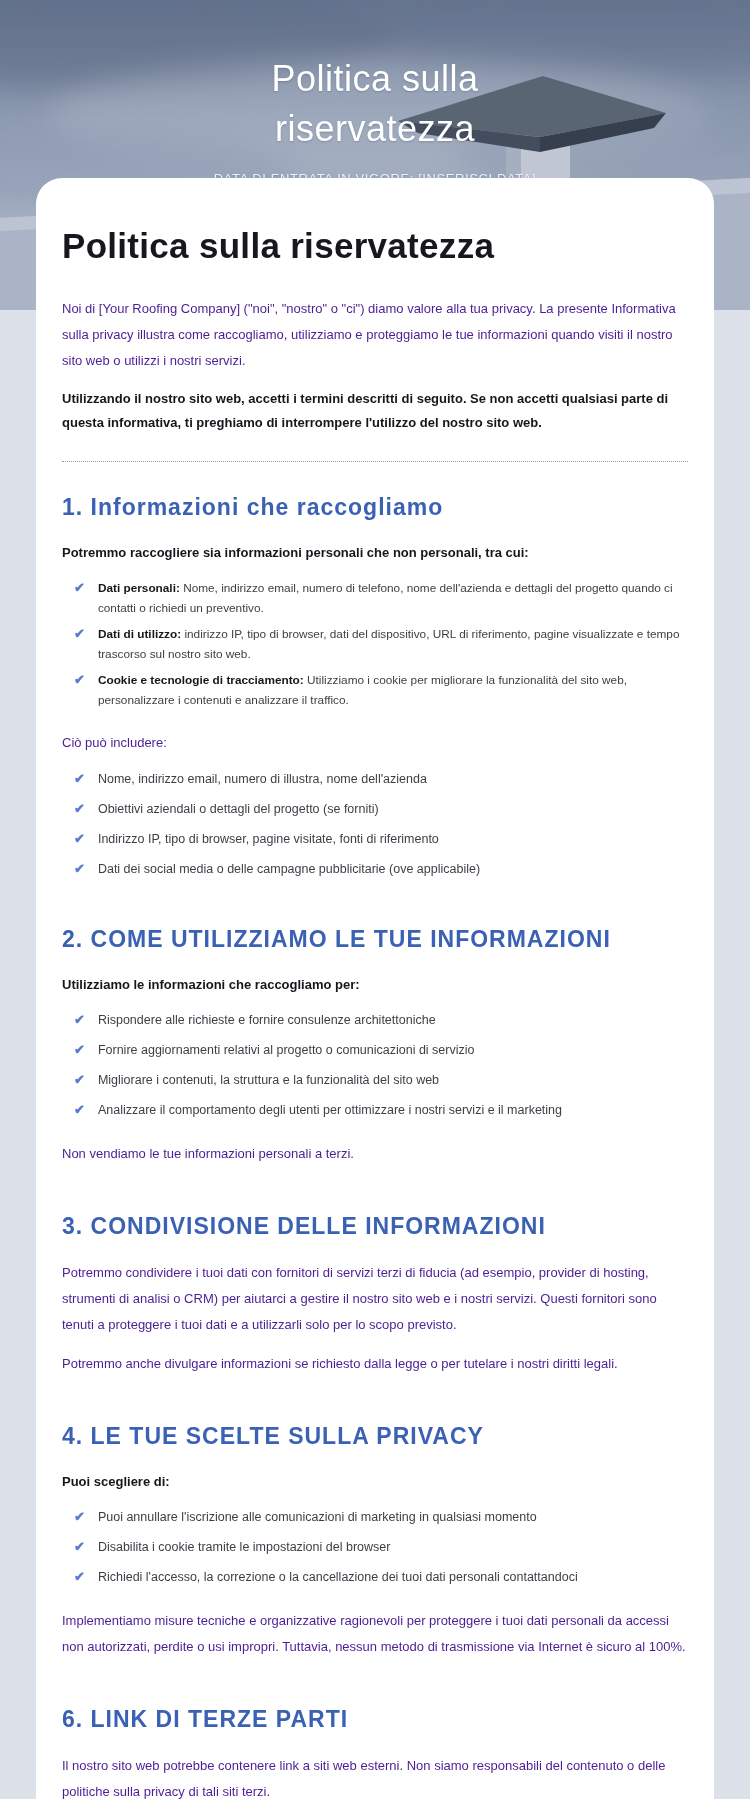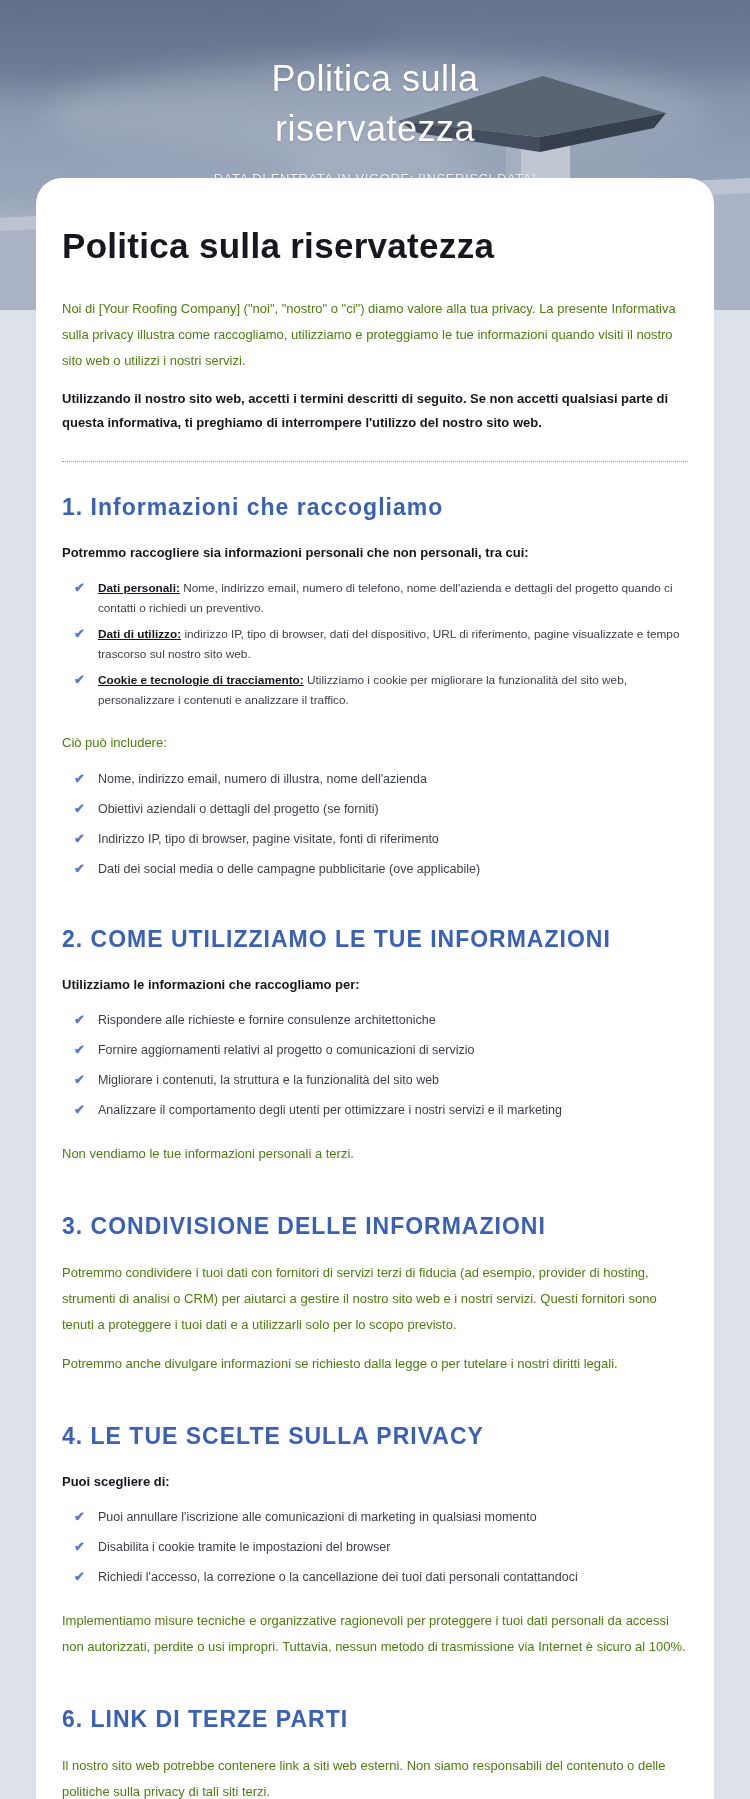--- a/index.html
+++ b/index.html
@@ -30,37 +30,37 @@
     position:relative;z-index:3;
     width:678px;min-height:1584px;box-sizing:border-box;
     margin:-132px auto 37px;
     background:#ffffff;border-radius:26px;
     padding:26px 26px 46px;
   }
   .doc-title{
     margin:22px 0 30px;
     font-size:35px;font-weight:700;color:#16181d;letter-spacing:.3px;
   }
-  .body-p{font-size:13px;line-height:26px;color:#4d7c0f;margin:0 0 13px;}
+  .body-p{font-size:13px;line-height:26px;color:#4c1d95;margin:0 0 13px;}
   .lead{font-size:13px;line-height:24px;color:#15171c;font-weight:700;margin:0 0 13px;}
   .dotted{border:none;border-top:1px dotted #8f9cba;margin:26px 0 4px;height:0;}
 
   .sec-heading{
     margin:46px 0 20px;
     font-size:23px;font-weight:700;color:#3a61b4;letter-spacing:1px;
   }
   .policy-section:first-child .sec-heading{margin-top:32px;}
 
   .checklist{list-style:none;margin:4px 0 20px;padding:0;}
   .checklist li{
     display:flex;align-items:flex-start;gap:13px;
     margin:9px 0;font-size:12.5px;line-height:21px;color:#3c3f46;
   }
   .checklist.small li{font-size:11.8px;line-height:20px;margin:6px 0;}
-  .checklist li strong{color:#15171c;font-weight:700;text-decoration:underline;}
+  .checklist li strong{color:#15171c;font-weight:700;}
   .check{
     flex:0 0 auto;padding-left:12px;
     color:#5b79cd;font-size:13px;line-height:20px;font-weight:700;
   }
 </style>
 </head>
 <body>
 
 <div class="page">
 

